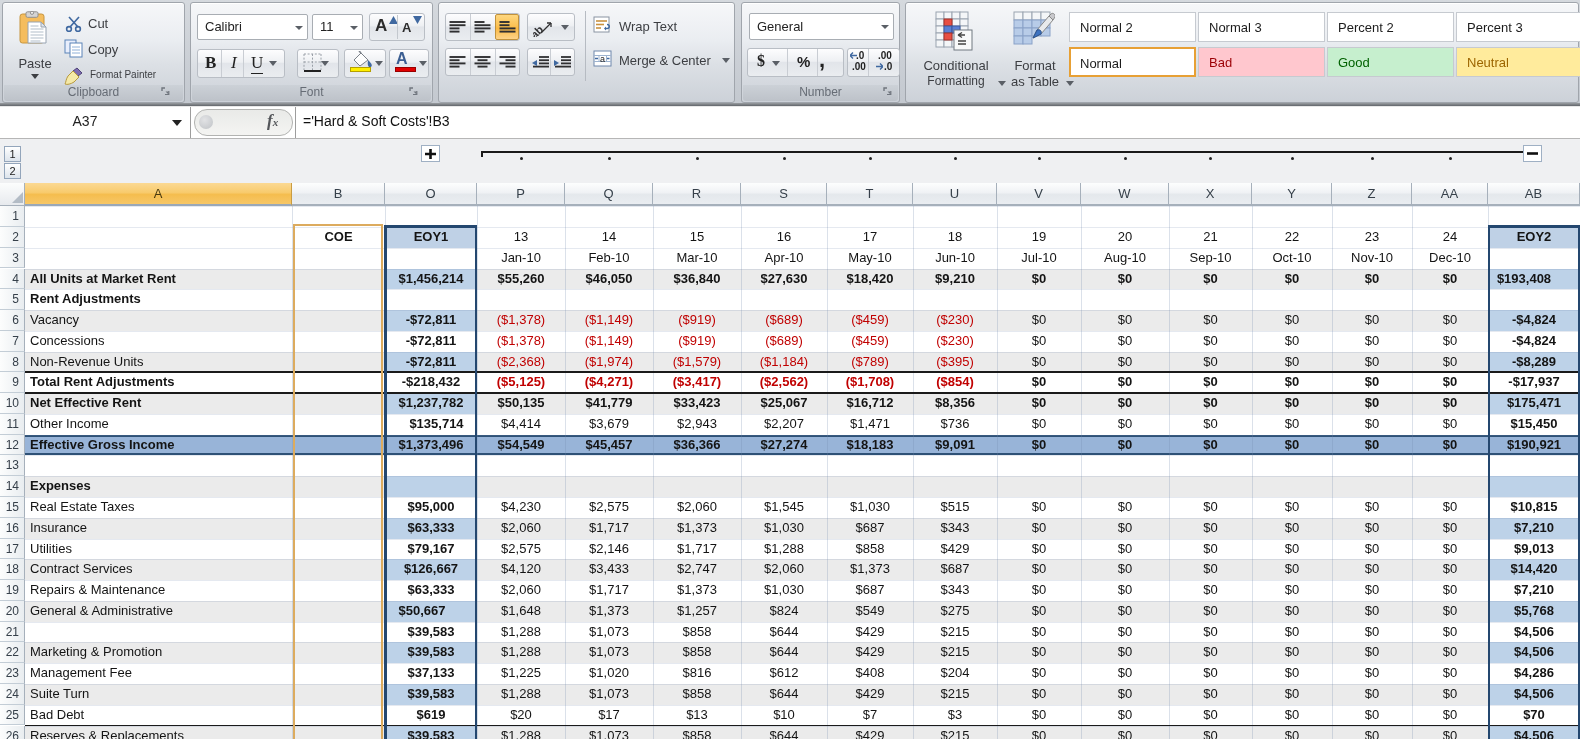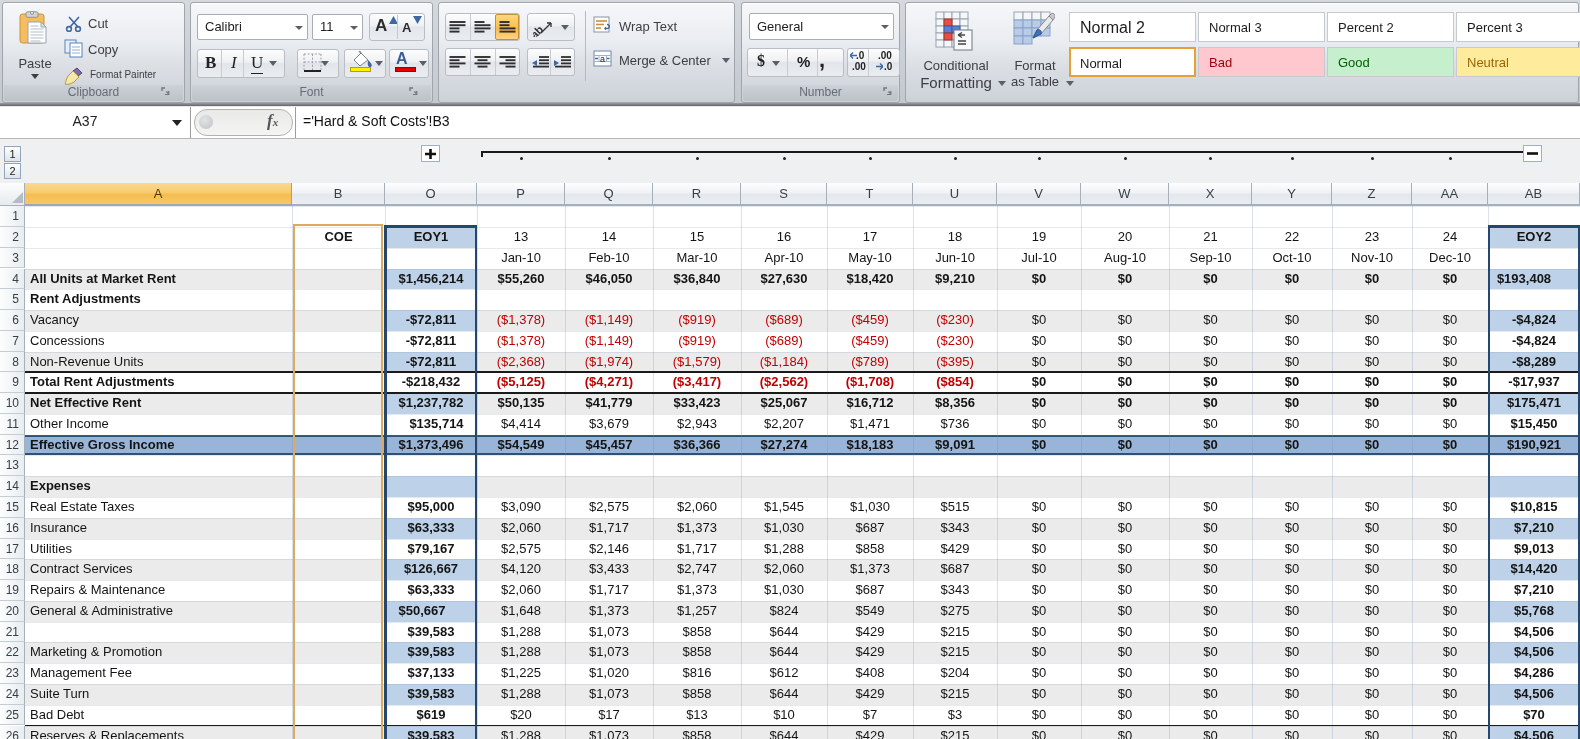--- a/index.html
+++ b/index.html
@@ -284,21 +284,21 @@
 <rect x="10" y="16" width="8" height="7" fill="#5b7fd4" stroke="#3c5a9e"></rect>
       <rect x="18" y="16" width="8" height="7" fill="#5b7fd4" stroke="#3c5a9e"></rect>
 <rect x="10" y="23" width="8" height="7" fill="#e84e43" stroke="#a03028"></rect>
 <rect x="20" y="20" width="18" height="20" fill="#f8f9fa" stroke="#707880"></rect>
 <g stroke="#444" stroke-width="1.4">
         <path d="M24 25 l7 0 M24 25 l4 -2.5 M24 25 l4 2.5" fill="none"></path>
         <path d="M24 31 h8 M24 34 h8"></path>
       </g>
 </svg>
 <div class="ab" style="left:0px;top:55px;width:100px;text-align:center;font-size:13px;color:#3c3e42">Conditional</div>
-<div class="ab" style="left:0px;top:71px;width:100px;text-align:center;font-size:15px;color:#3c3e42">Formatting</div>
+<div class="ab" style="left:0px;top:71px;width:100px;text-align:center;font-size:12px;color:#3c3e42">Formatting</div>
 <svg class="ab" style="left:92px;top:78px" width="8" height="5">
       <path d="M0 0 h8 L4 5 z" fill="#5a5f66"></path>
     </svg>
 <svg class="ab" style="left:107px;top:7px" width="42" height="42" viewBox="0 0 42 42">
 <g fill="#f4f6f8" stroke="#9aa4b0">
 <rect x="1" y="2" width="9" height="8"></rect>
         <rect x="10" y="2" width="9" height="8"></rect>
         <rect x="19" y="2" width="9" height="8"></rect>
         <rect x="28" y="2" width="9" height="8"></rect>
       </g>
@@ -316,21 +316,21 @@
       </g>
 <path d="M36 6 L24 20 l-4 8 8 -4 L40 10 z" fill="#e8eaec" stroke="#888"></path>
 <path d="M24 20 l-4 8 8 -4 c1 -3 -1 -5 -4 -4z" fill="#3f73c0" stroke="#2a528e"></path>
 <path d="M36 6 l4 4 2 -3 c1 -2 -2 -5 -4 -3 z" fill="#c8c8cc" stroke="#888"></path>
 </svg>
 <div class="ab" style="left:97px;top:55px;width:64px;text-align:center;font-size:13px;color:#3c3e42">Format</div>
 <div class="ab" style="left:97px;top:71px;width:64px;text-align:center;font-size:13px;color:#3c3e42">as Table</div>
 <svg class="ab" style="left:160px;top:78px" width="8" height="5">
       <path d="M0 0 h8 L4 5 z" fill="#5a5f66"></path>
     </svg>
-<div class="ab" style="left:163px;top:9px;width:127px;height:30px;background:#fff;border:1px solid #c6cad0;font-size:16px;color:#1c1c1c;line-height:29px;padding-left:10px">Normal 2</div>
+<div class="ab" style="left:163px;top:9px;width:127px;height:30px;background:#fff;border:1px solid #c6cad0;font-size:13px;color:#1c1c1c;line-height:29px;padding-left:10px">Normal 2</div>
 <div class="ab" style="left:292px;top:9px;width:127px;height:30px;background:#fff;border:1px solid #c6cad0;font-size:13px;color:#1c1c1c;line-height:29px;padding-left:10px">Normal 3</div>
 <div class="ab" style="left:421px;top:9px;width:127px;height:30px;background:#fff;border:1px solid #c6cad0;font-size:13px;color:#1c1c1c;line-height:29px;padding-left:10px">Percent 2</div>
 <div class="ab" style="left:550px;top:9px;width:127px;height:30px;background:#fff;border:1px solid #c6cad0;font-size:13px;color:#1c1c1c;line-height:29px;padding-left:10px">Percent 3</div>
 <div class="ab" style="left:163px;top:44px;width:127px;height:30px;background:#fff;border:2px solid #e7a035;font-size:13px;color:#1c1c1c;line-height:29px;padding-left:9px">Normal</div>
 <div class="ab" style="left:292px;top:44px;width:127px;height:30px;background:#ffc7ce;border:1px solid #c6cad0;font-size:13px;color:#9c0006;line-height:29px;padding-left:10px">Bad</div>
 <div class="ab" style="left:421px;top:44px;width:127px;height:30px;background:#c6efce;border:1px solid #c6cad0;font-size:13px;color:#006100;line-height:29px;padding-left:10px">Good</div>
 <div class="ab" style="left:550px;top:44px;width:127px;height:30px;background:#ffeb9c;border:1px solid #c6cad0;font-size:13px;color:#9c6500;line-height:29px;padding-left:10px">Neutral</div>
 </div>
 <div class="ab" style="left:0;top:106px;width:1580px;height:33px;background:#fff;border-bottom:1px solid #b6b6b6"></div>
 <div class="ab" style="left:0;top:106px;width:1580px;height:1px;background:#e8e8e8"></div>
@@ -652,21 +652,21 @@
 <div class="cell b" style="left:997.0px;top:434.7px;width:84px;height:20.8px;line-height:20.8px">$0</div>
 <div class="cell b" style="left:1081.0px;top:434.7px;width:88px;height:20.8px;line-height:20.8px">$0</div>
 <div class="cell b" style="left:1169.0px;top:434.7px;width:83px;height:20.8px;line-height:20.8px">$0</div>
 <div class="cell b" style="left:1252.0px;top:434.7px;width:80px;height:20.8px;line-height:20.8px">$0</div>
 <div class="cell b" style="left:1332.0px;top:434.7px;width:80px;height:20.8px;line-height:20.8px">$0</div>
 <div class="cell b" style="left:1412.0px;top:434.7px;width:76px;height:20.8px;line-height:20.8px">$0</div>
 <div class="cell b" style="left:1488.0px;top:434.7px;width:92px;height:20.8px;line-height:20.8px">$190,921</div>
 <div class="cell b lbl" style="left:25.0px;top:476.2px;width:267px;height:20.8px;line-height:20.8px;padding-left:5px">Expenses</div>
 <div class="cell lbl" style="left:25.0px;top:497.0px;width:267px;height:20.8px;line-height:20.8px;padding-left:5px">Real Estate Taxes</div>
 <div class="cell b" style="left:385.0px;top:497.0px;width:92px;height:20.8px;line-height:20.8px">$95,000</div>
-<div class="cell" style="left:477.0px;top:497.0px;width:88px;height:20.8px;line-height:20.8px">$3,090</div>
+<div class="cell" style="left:477.0px;top:497.0px;width:88px;height:20.8px;line-height:20.8px">$4,230</div>
 <div class="cell" style="left:565.0px;top:497.0px;width:88px;height:20.8px;line-height:20.8px">$2,575</div>
 <div class="cell" style="left:653.0px;top:497.0px;width:88px;height:20.8px;line-height:20.8px">$2,060</div>
 <div class="cell" style="left:741.0px;top:497.0px;width:86px;height:20.8px;line-height:20.8px">$1,545</div>
 <div class="cell" style="left:827.0px;top:497.0px;width:86px;height:20.8px;line-height:20.8px">$1,030</div>
 <div class="cell" style="left:913.0px;top:497.0px;width:84px;height:20.8px;line-height:20.8px">$515</div>
 <div class="cell" style="left:997.0px;top:497.0px;width:84px;height:20.8px;line-height:20.8px">$0</div>
 <div class="cell" style="left:1081.0px;top:497.0px;width:88px;height:20.8px;line-height:20.8px">$0</div>
 <div class="cell" style="left:1169.0px;top:497.0px;width:83px;height:20.8px;line-height:20.8px">$0</div>
 <div class="cell" style="left:1252.0px;top:497.0px;width:80px;height:20.8px;line-height:20.8px">$0</div>
 <div class="cell" style="left:1332.0px;top:497.0px;width:80px;height:20.8px;line-height:20.8px">$0</div>

